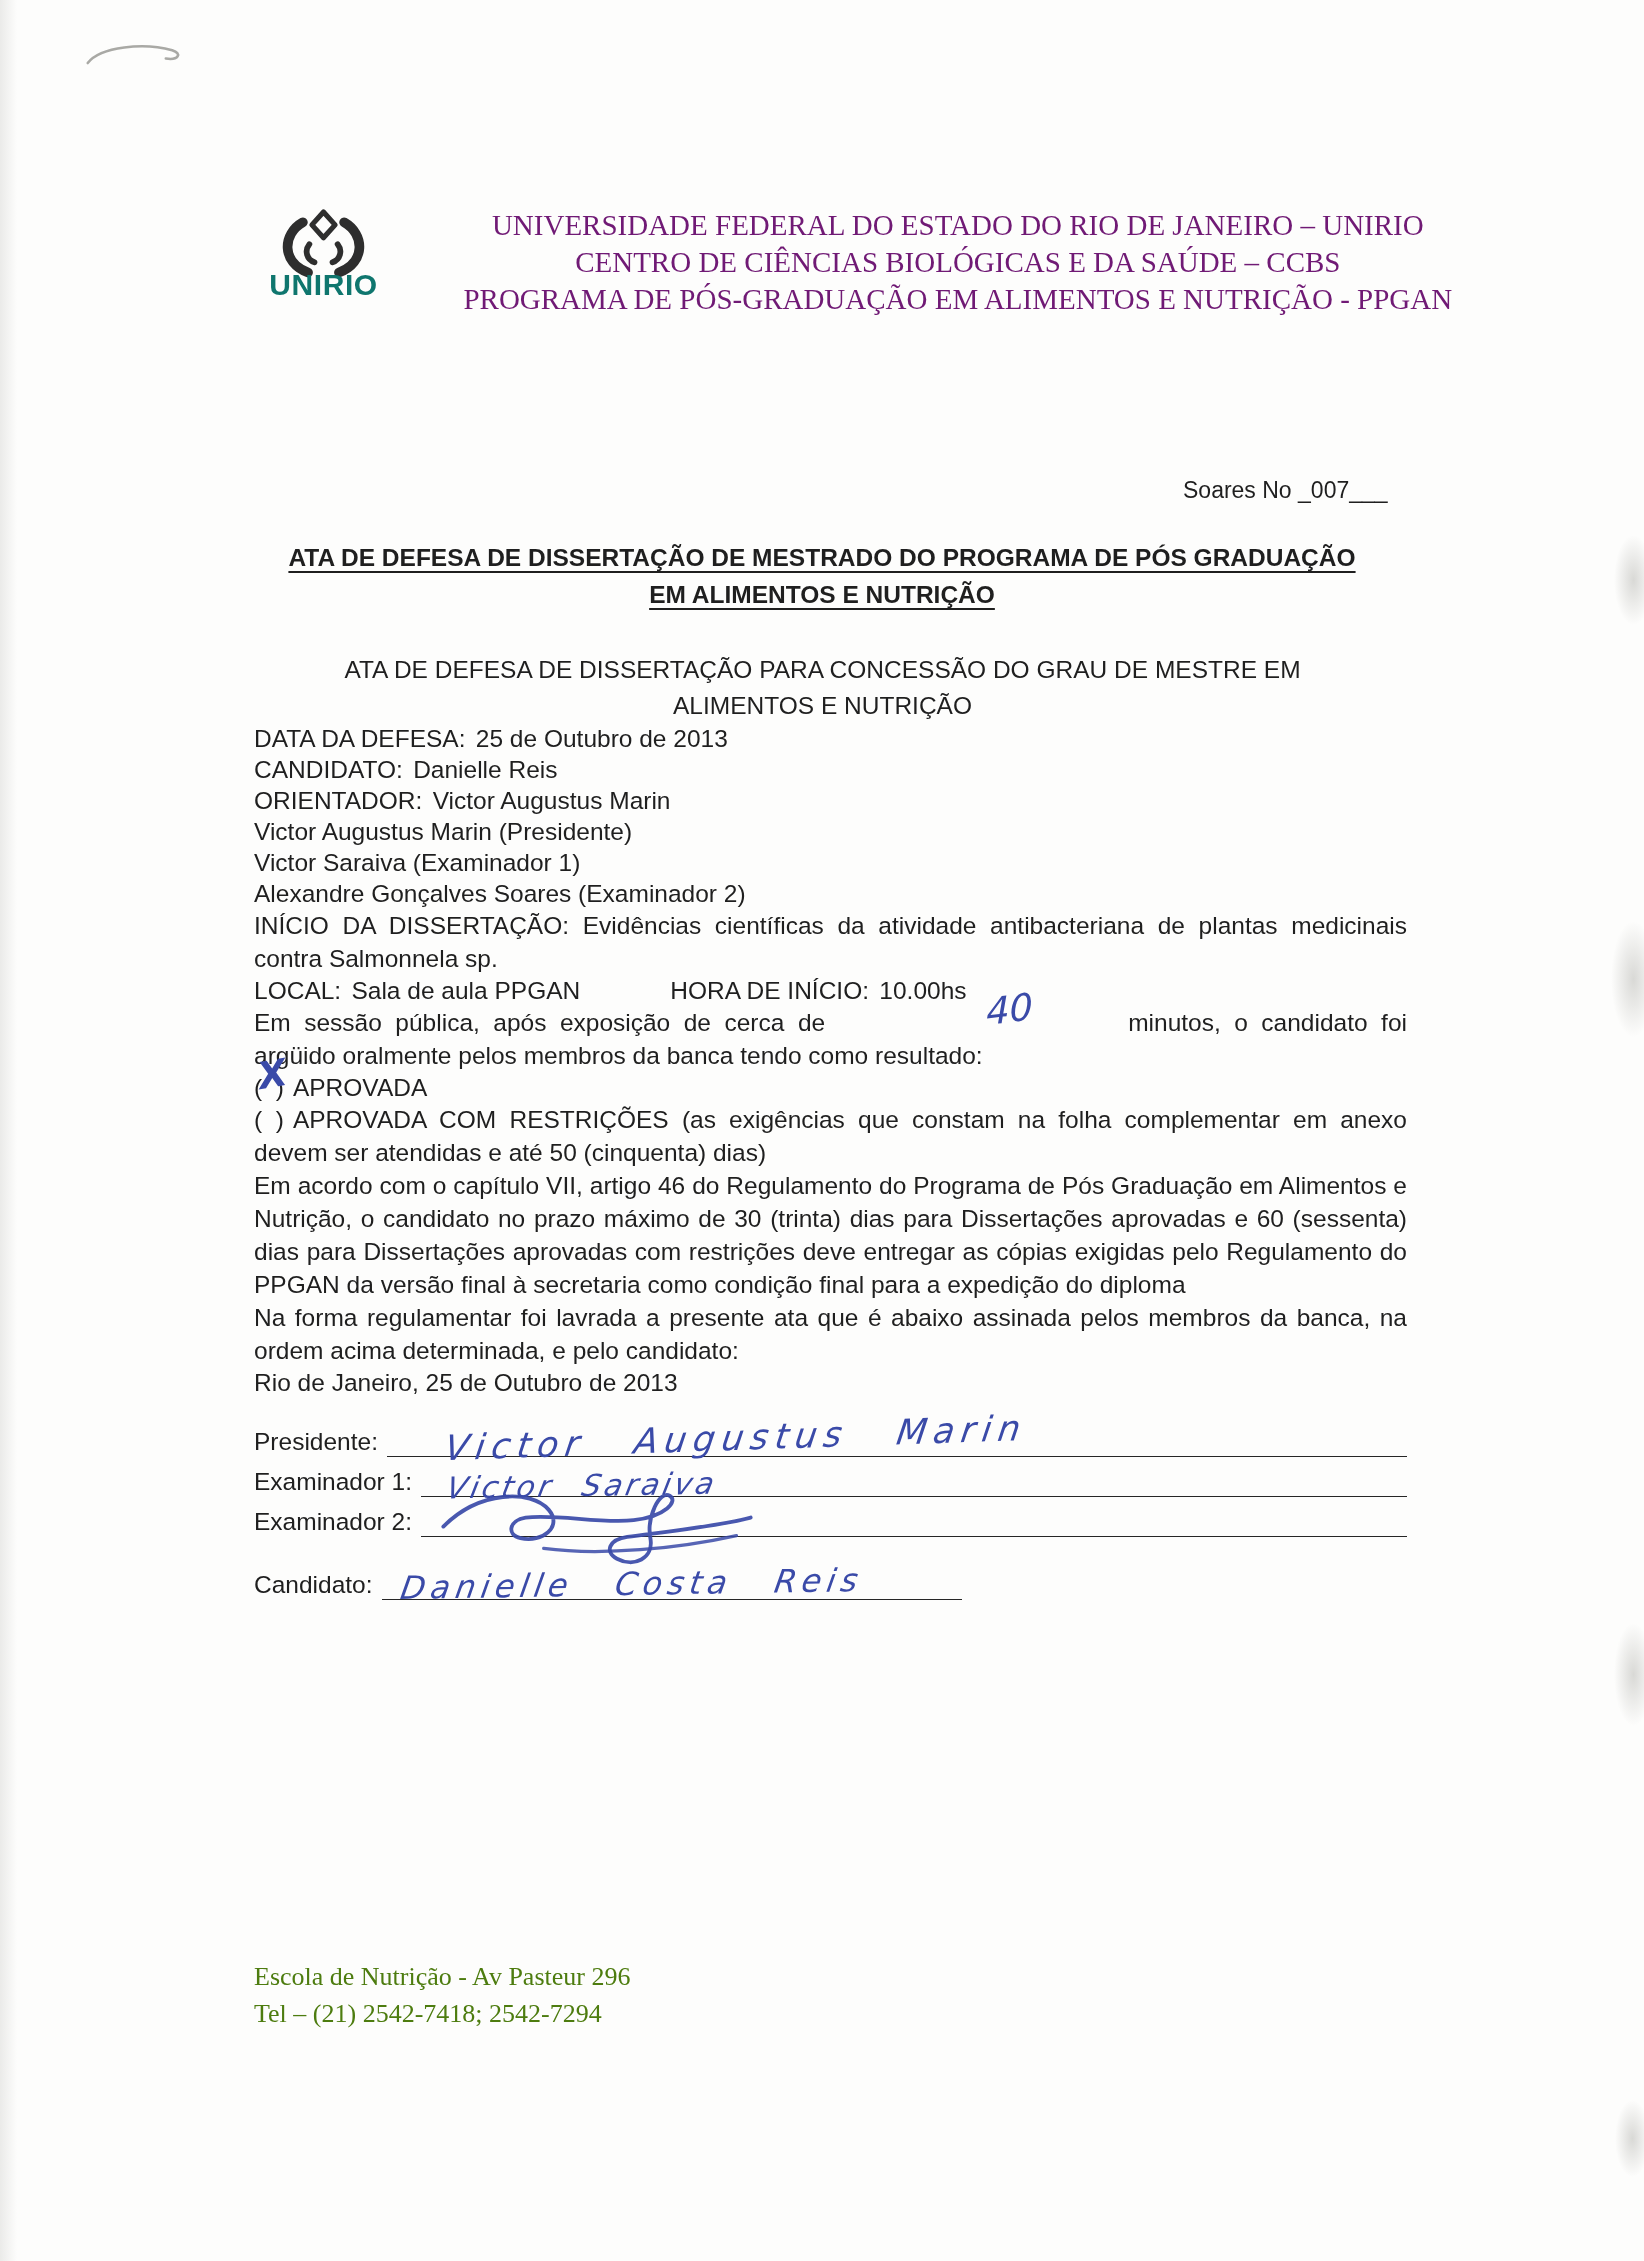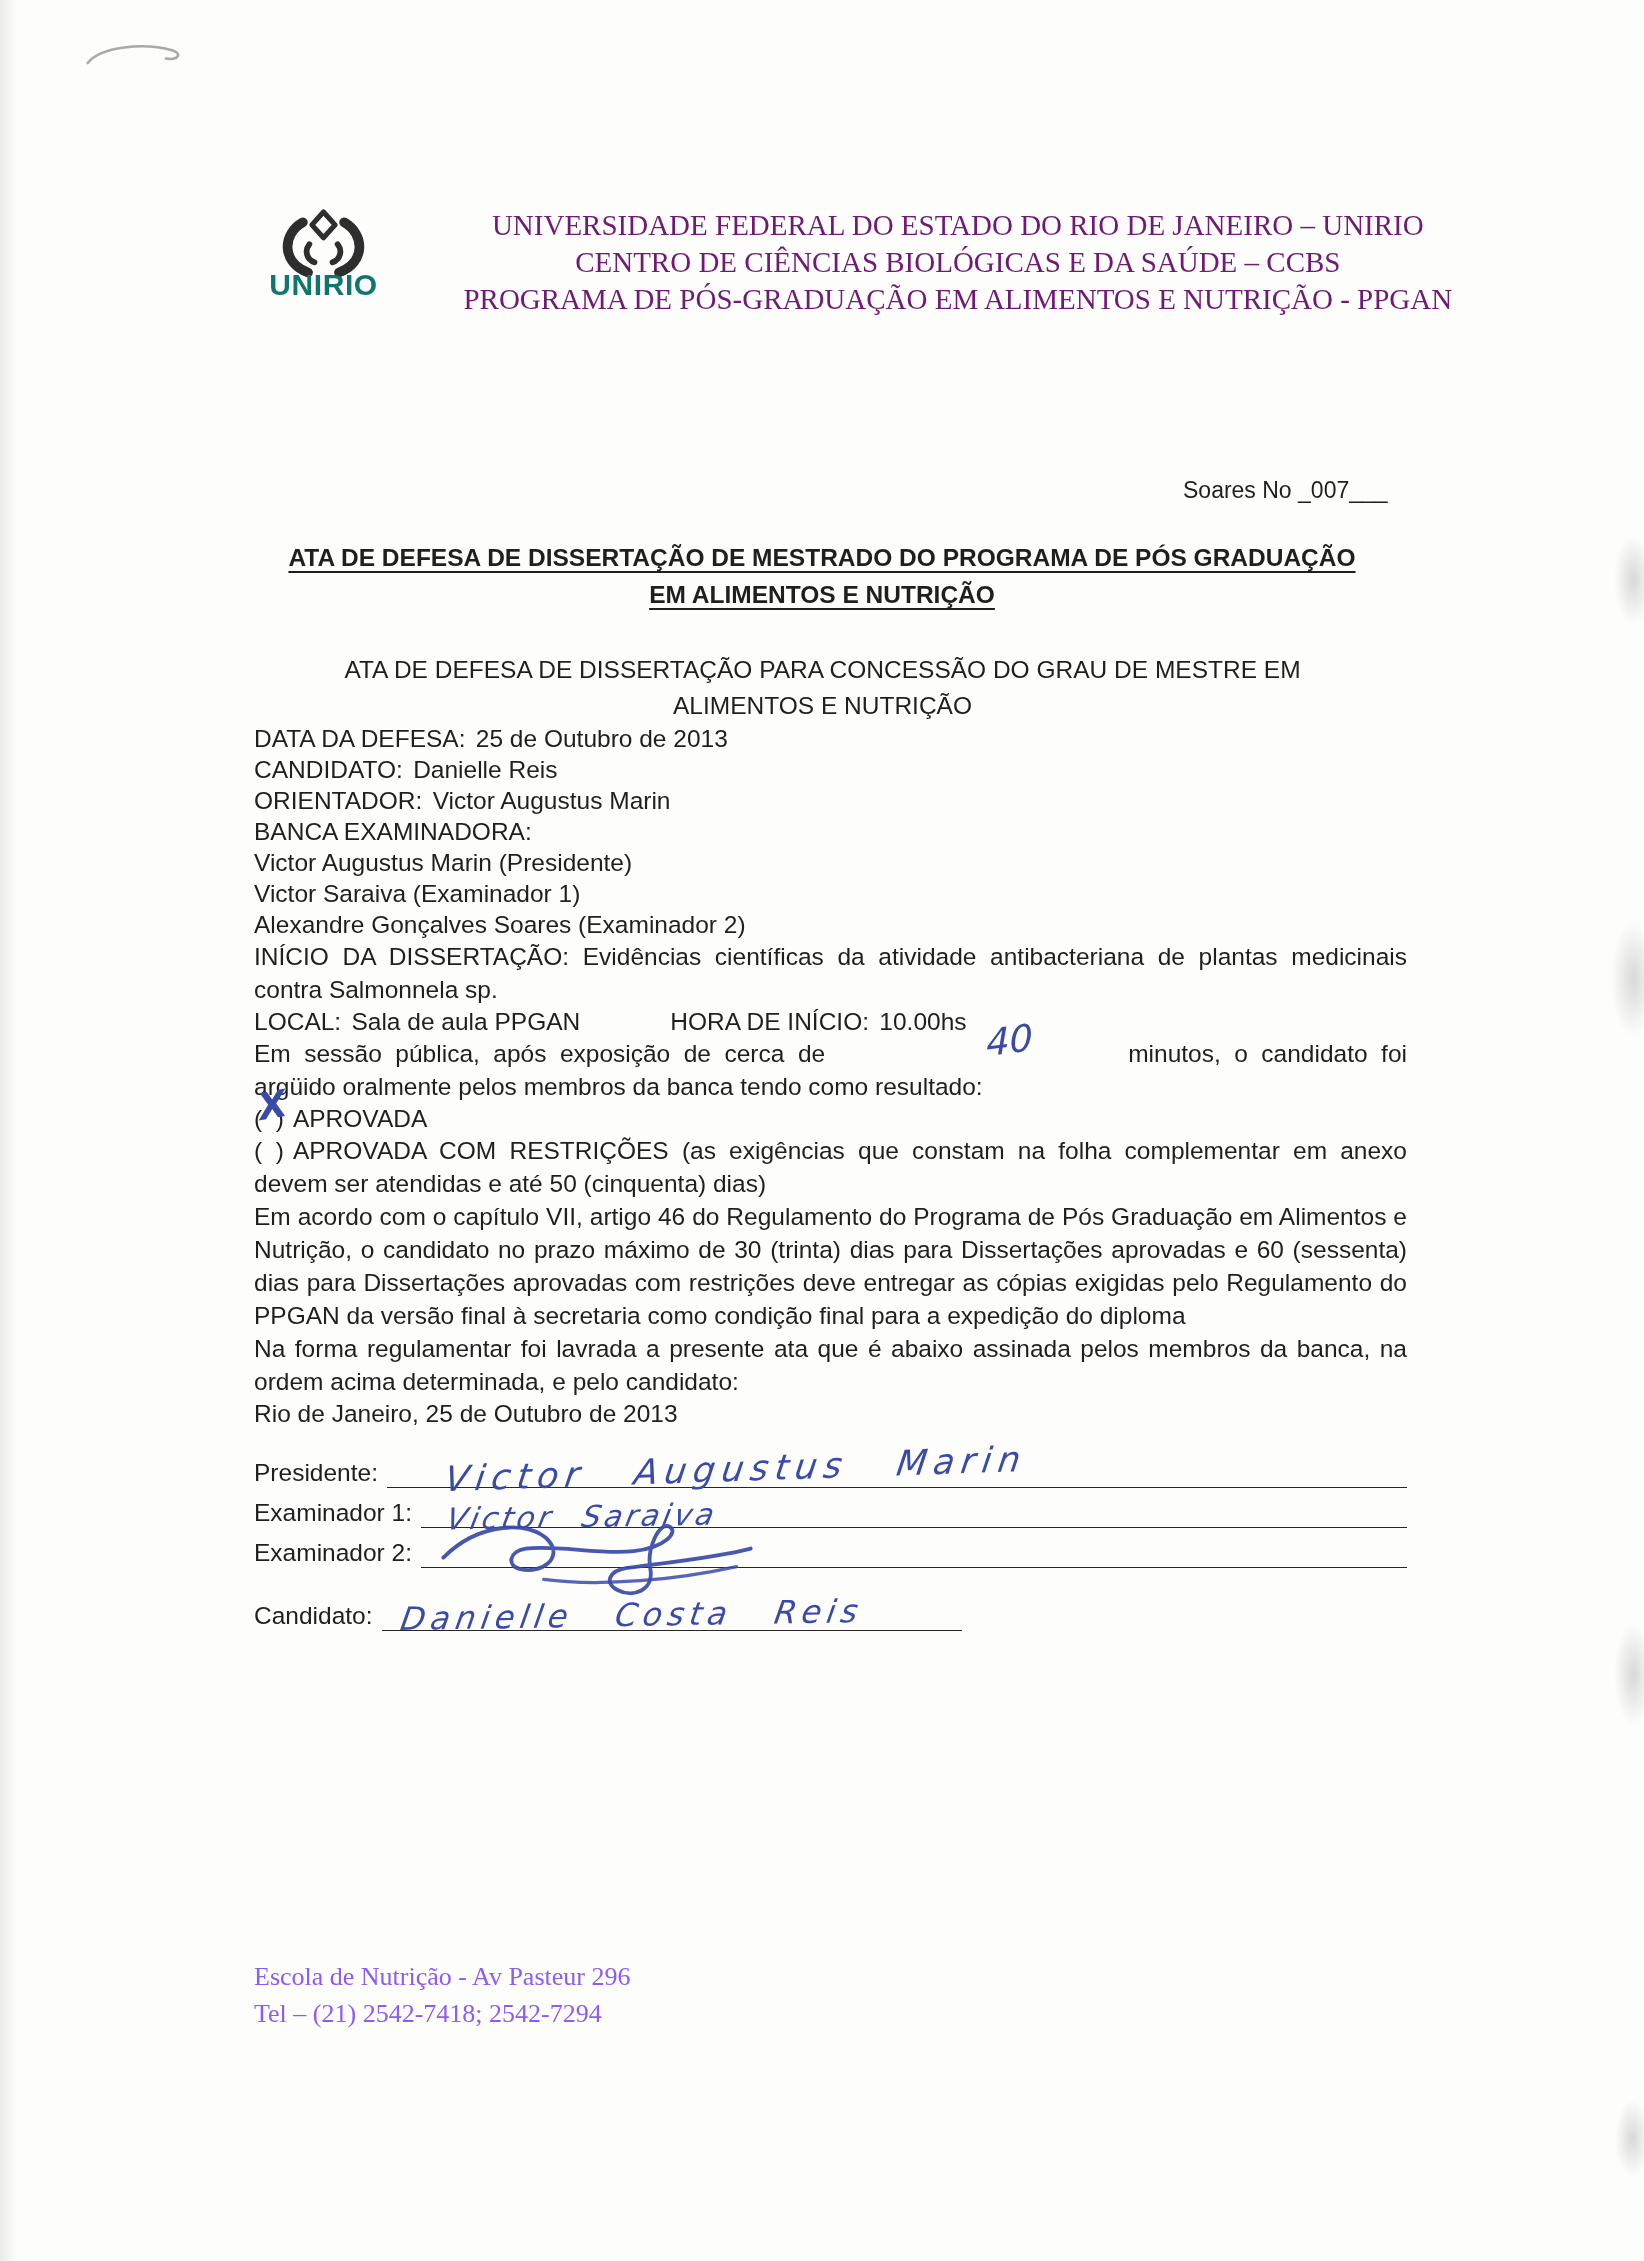--- a/index.html
+++ b/index.html
@@ -109,21 +109,21 @@
   }
   .sig-text.presidente { left: 58px; font-size: 35px; letter-spacing: 6.4px; word-spacing: 31px; transform: rotate(-2deg) skewX(-10deg); bottom: -1.3px; }
   .sig-text.exam1 { left: 26px; font-size: 30px; letter-spacing: 3.2px; word-spacing: 15.5px; transform: rotate(-1deg) skewX(-12deg); bottom: -6.4px; }
   .sig-text.candidato-sig { left: 19.3px; font-size: 32px; letter-spacing: 5.2px; word-spacing: 27px; transform: rotate(-1deg) skewX(-10deg); bottom: -3.9px; }
   .sig-scrawl { position: absolute; left: 13px; bottom: -33px; }
 
   
   .footer {
     position: absolute; top: 1958px; left: 254px;
     font-family: "Liberation Serif", serif;
-    font-size: 26px; line-height: 37px; color: #8b5cf6;
+    font-size: 26px; line-height: 37px; color: #4d7c0f;
   }
 </style>
 </head>
 <body>
 
 <div class="page">
 
   <div class="edge-strip"></div>
   <svg class="artifact-topleft" width="110" height="32" viewBox="0 0 170 50">
     <path d="M8,36 C28,10 96,4 140,16 C156,21 150,32 130,29" fill="none" stroke="#9a9a95" stroke-width="4" stroke-linecap="round" opacity="0.85"></path>
@@ -158,21 +158,20 @@
     <span class="u">EM ALIMENTOS E NUTRIÇÃO</span>
   </div>
 
   <div class="doc-subtitle">ATA DE DEFESA DE DISSERTAÇÃO PARA CONCESSÃO DO GRAU DE MESTRE EM ALIMENTOS E NUTRIÇÃO</div>
 
   <div class="body">
 
     <p class="line"><span>DATA DA DEFESA:</span><span class="val">25 de Outubro de 2013</span></p>
     <p class="line"><span>CANDIDATO:</span><span class="val">Danielle Reis</span></p>
     <p class="line"><span>ORIENTADOR:</span><span class="val">Victor Augustus Marin</span></p>
-    <p class="line"><span>BANCA EXAMINADORA:</span></p>
 
     <p class="line">Victor Augustus Marin (Presidente)</p>
     <p class="line">Victor Saraiva (Examinador 1)</p>
     <p class="line">Alexandre Gonçalves Soares (Examinador 2)</p>
 
     <p class="para"><span>INÍCIO DA DISSERTAÇÃO:</span> <span>Evidências científicas da atividade antibacteriana de plantas medicinais contra Salmonnela sp.</span></p>
 
     <p class="line"><span>LOCAL:</span><span class="val">Sala de aula PPGAN</span><span class="hora-group"><span>HORA DE INÍCIO:</span><span class="val">10.00hs</span></span></p>
 
     <p class="para"><span>Em sessão pública, após exposição de cerca de</span><span class="blank"><span class="ink ink-num">40</span></span><span>minutos, o candidato foi argüido oralmente pelos membros da banca tendo como resultado:</span></p>

